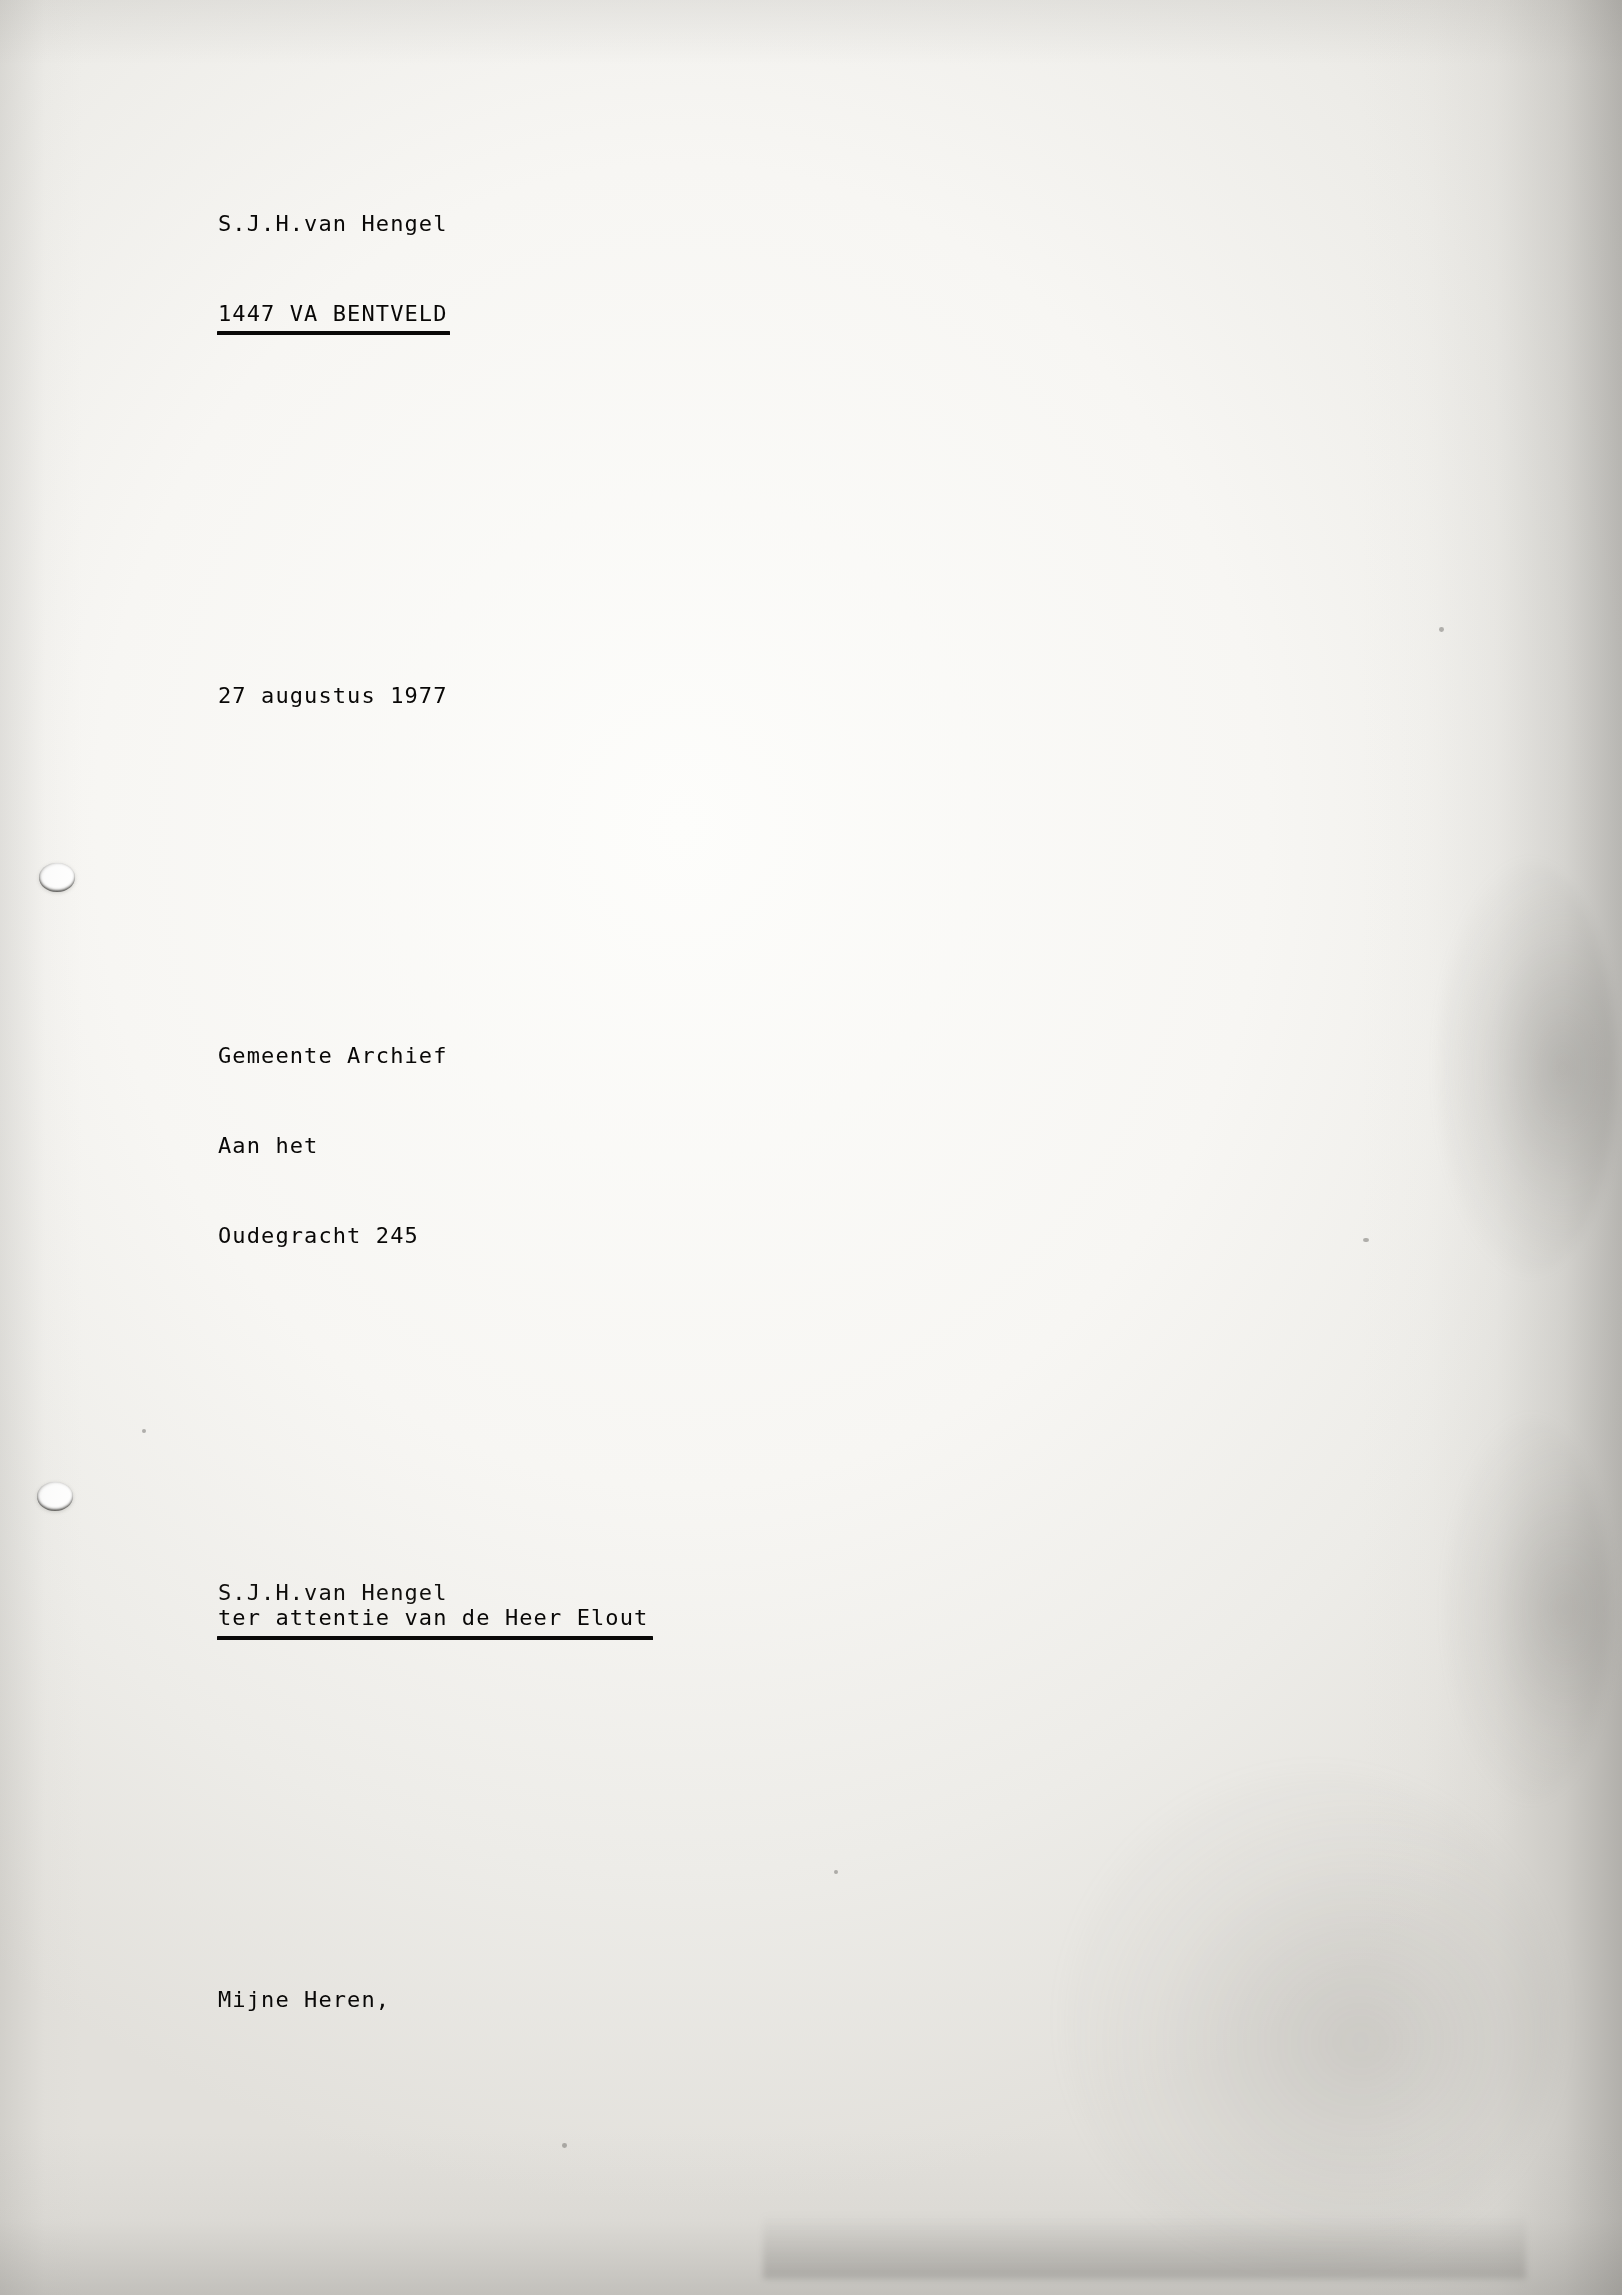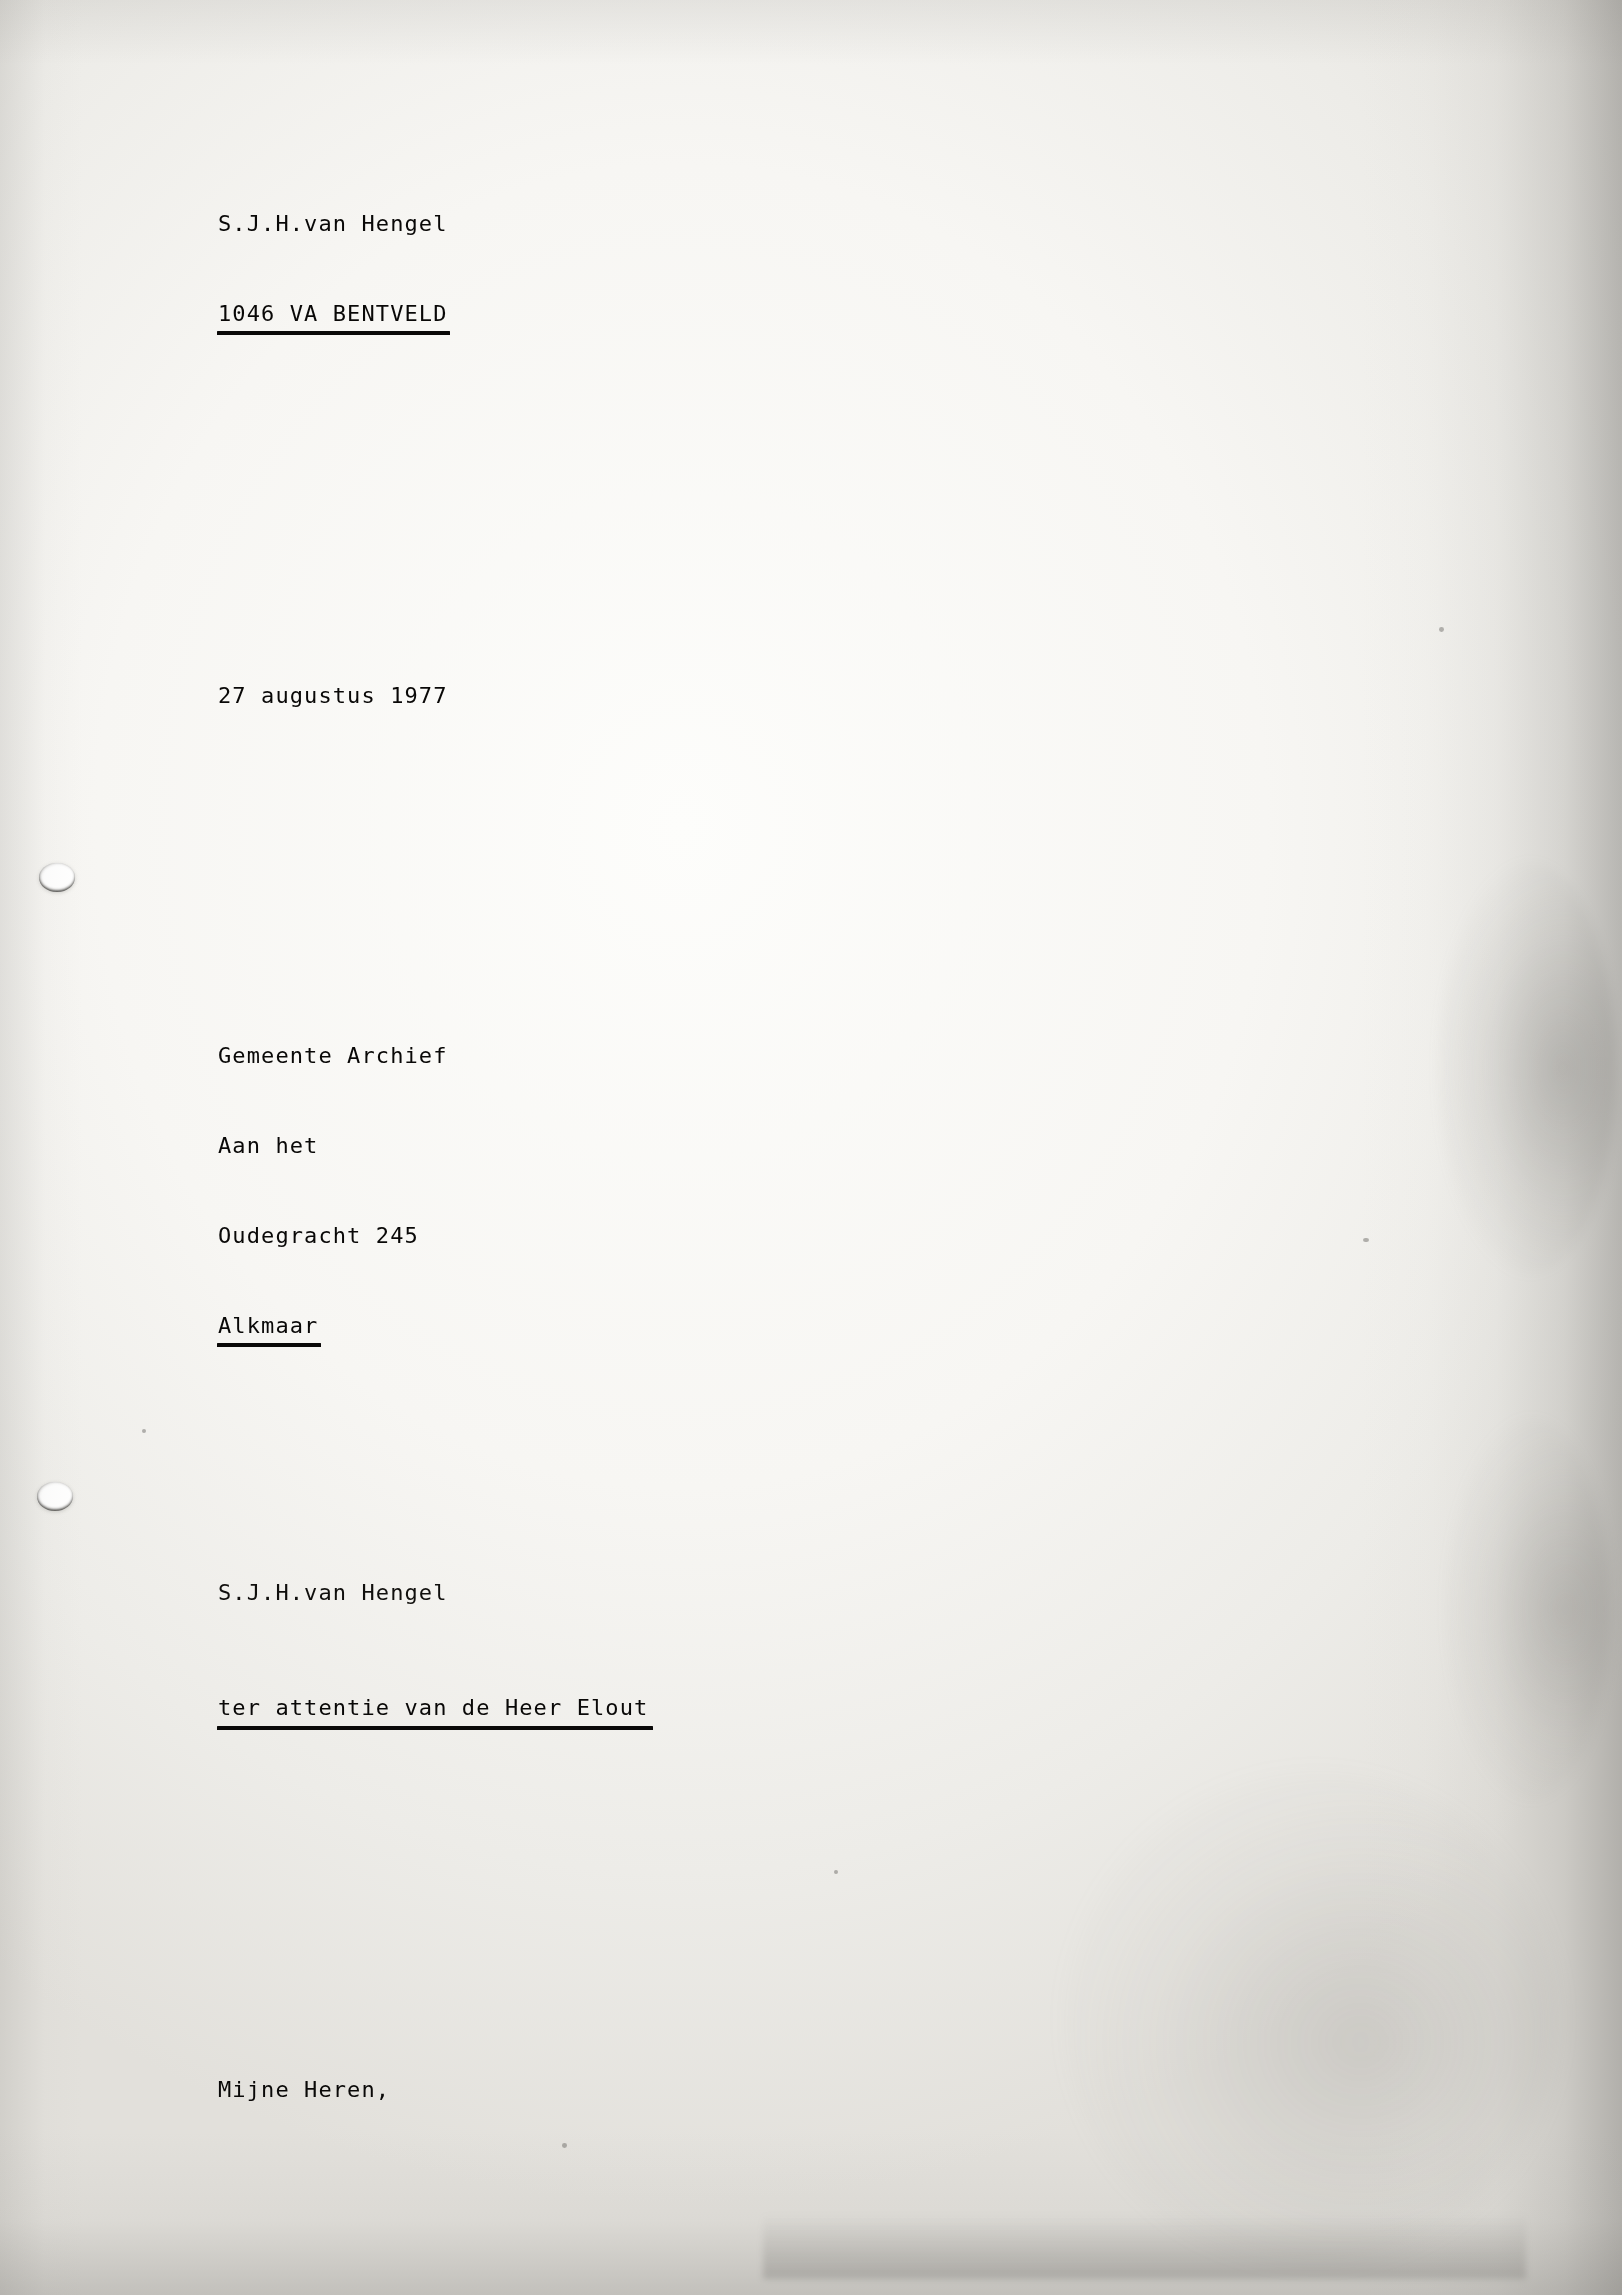--- a/index.html
+++ b/index.html
@@ -194,36 +194,35 @@
   <div class="fleck" style="left:834px; top:1870px; width:3.8px; height:3.8px;"></div>
   <div class="fleck" style="left:1363px; top:1238px; width:5.5px; height:4.4px;"></div>
 
   <div class="punch punch-top"></div>
   <div class="punch punch-bottom"></div>
 
   <div class="typed softened">
 
     <div class="block" style="padding-top:59px;">
       <span class="line">S.J.H.van Hengel</span>
-      <span class="line"><span class="ul">1046 VA BENTVELD</span></span>
+      <span class="line"><span class="ul">1447 VA BENTVELD</span></span>
     </div>
 
     <div class="spacer-lg"></div>
 
     <div class="block">
       <span class="line">27 augustus 1977</span>
     </div>
 
     <div class="spacer-sm"></div>
 
     <div class="block">
       <span class="line">Gemeente Archief</span>
       <span class="line">Aan het</span>
       <span class="line">Oudegracht 245</span>
-      <span class="line"><span class="ul">Alkmaar</span></span>
     </div>
 
     <div class="spacer-lg"></div>
 
     <div class="block">
       <span class="line"><span class="ul ul-atten">ter attentie van de Heer Elout</span></span>
     </div>
 
     <div class="spacer-lg"></div>
 

